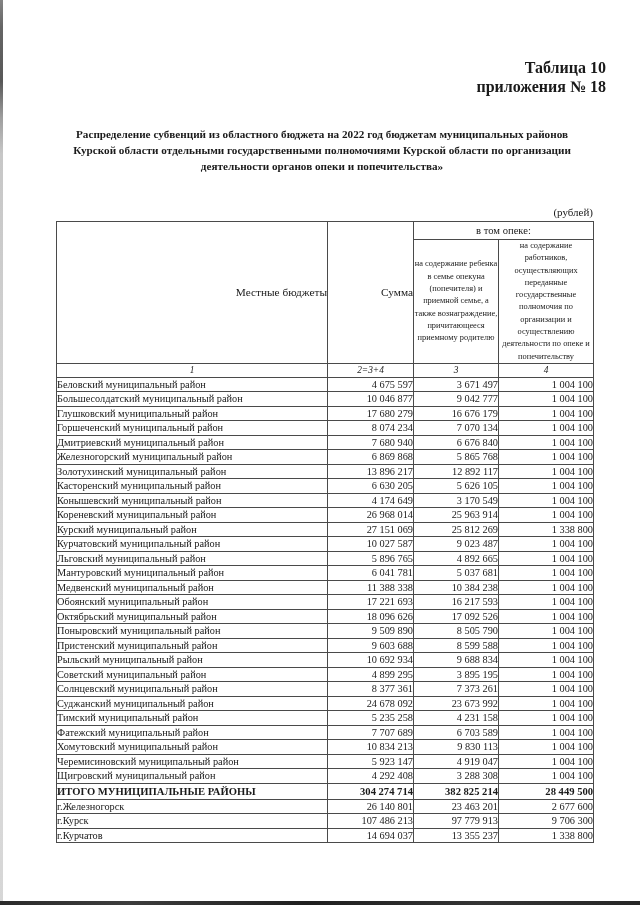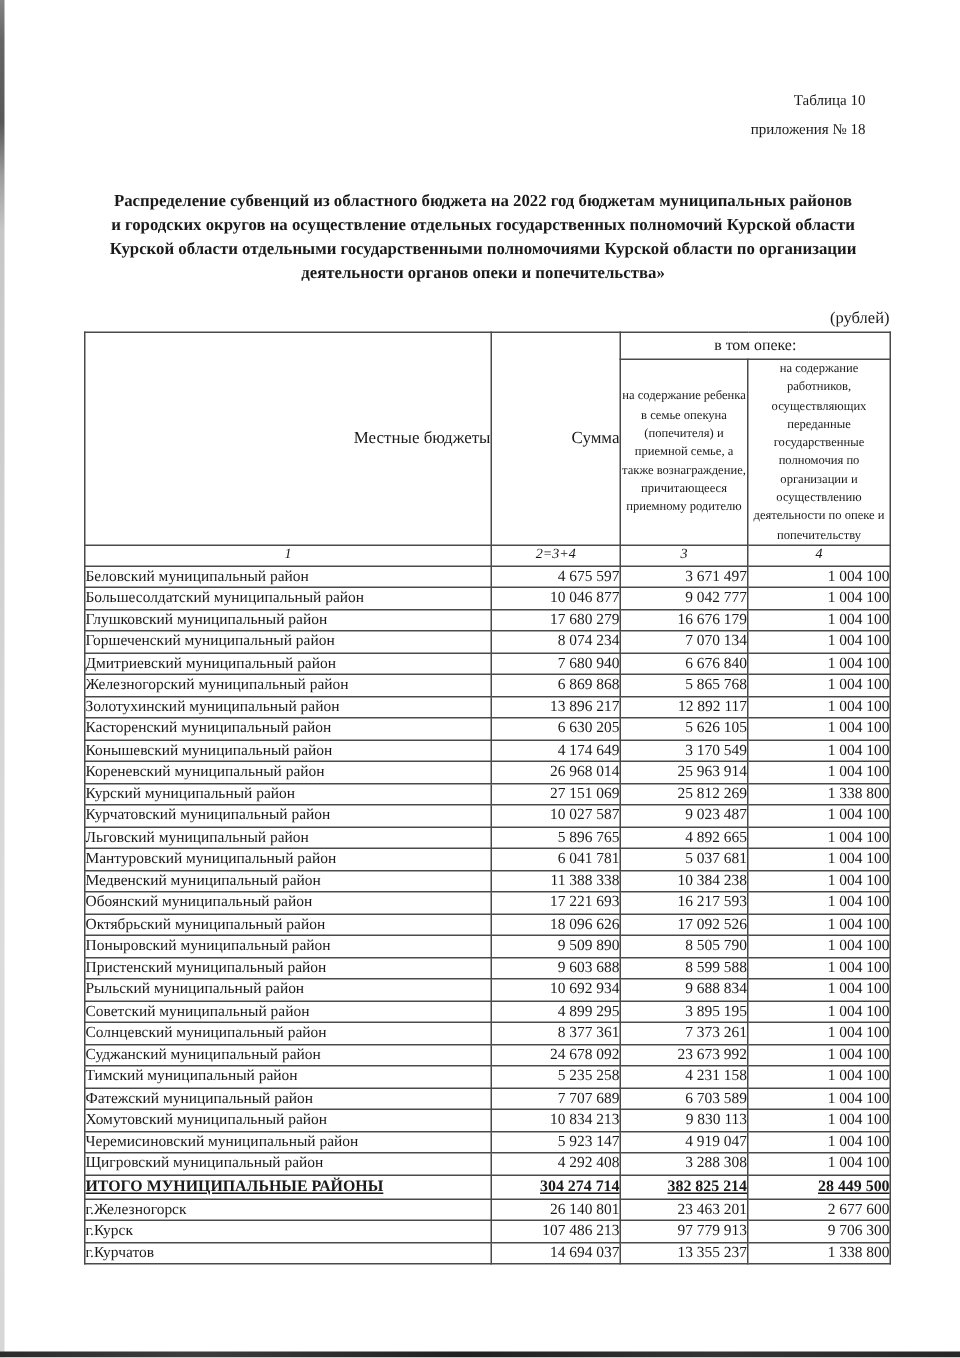--- a/index.html
+++ b/index.html
@@ -33,26 +33,27 @@
     width: 640px; height: 4px;
     background: linear-gradient(to right,
         #2b2b2b 0%, #3d3d3d 20%, #1f1f1f 48%, #343434 75%, #262626 100%);
   }
 
   .page { position: absolute; inset: 0; }
 
   
   .top-caption {
     position: absolute;
-    left: 319px;
+    left: 348px;
     top: 58px;
     width: 258px;
     text-align: right;
-    font-size: 10px;
+    font-size: 16px;
     line-height: 19px;
+    font-weight: bold;
   }
   .top-caption div { white-space: nowrap; }
 
   
   .doc-title {
     position: absolute;
     left: 58px;
     top: 126px;
     width: 528px;
     text-align: center;
@@ -126,38 +127,36 @@
   tr.data td { height: 13.5px; line-height: 13.5px; }
   td.name  { text-align: left;  padding-left: 3px; font-size: 10.3px; margin-top: 43px; }
   td.num   { text-align: right; padding-right: 3px; font-size: 10.3px;
              font-variant-numeric: tabular-nums; }
 
   tr.total td {
     font-weight: bold;
     font-size: 10.6px;
     height: 15px;
     line-height: 15px;
-    text-decoration: underline;
   }
 </style>
 </head>
 <body>
 
 <div class="page">
 
   <div class="scan-edge-left"></div>
 
   <div class="top-caption">
     <div>Таблица 10</div>
     <div>приложения № 18</div>
   </div>
 
   <div class="doc-title">
     <p>Распределение субвенций из областного бюджета на 2022 год бюджетам муниципальных районов</p>
-    <p>и городских округов на осуществление отдельных государственных полномочий Курской области</p>
     <p>Курской области отдельными государственными полномочиями Курской области по организации</p>
     <p>деятельности органов опеки и попечительства»</p>
   </div>
 
   <div class="units-note">(рублей)</div>
 
   <div class="tbl-wrap">
     <table class="main">
       <colgroup>
         <col class="c-name">

